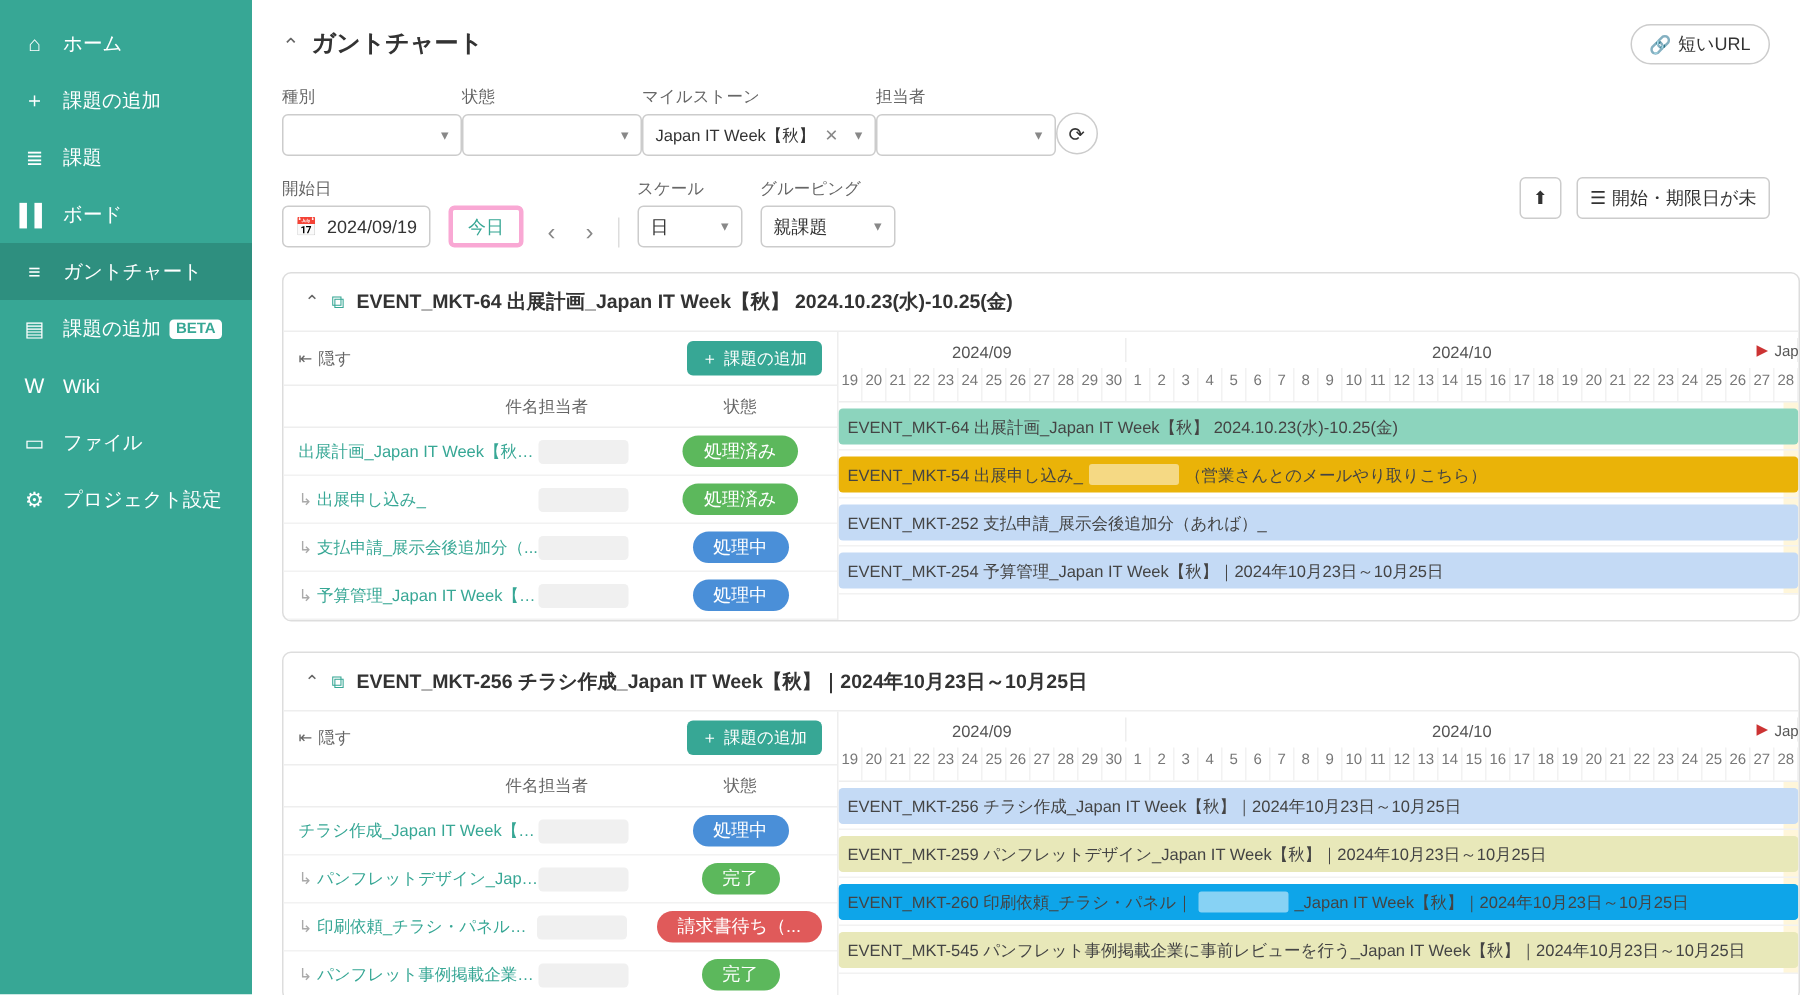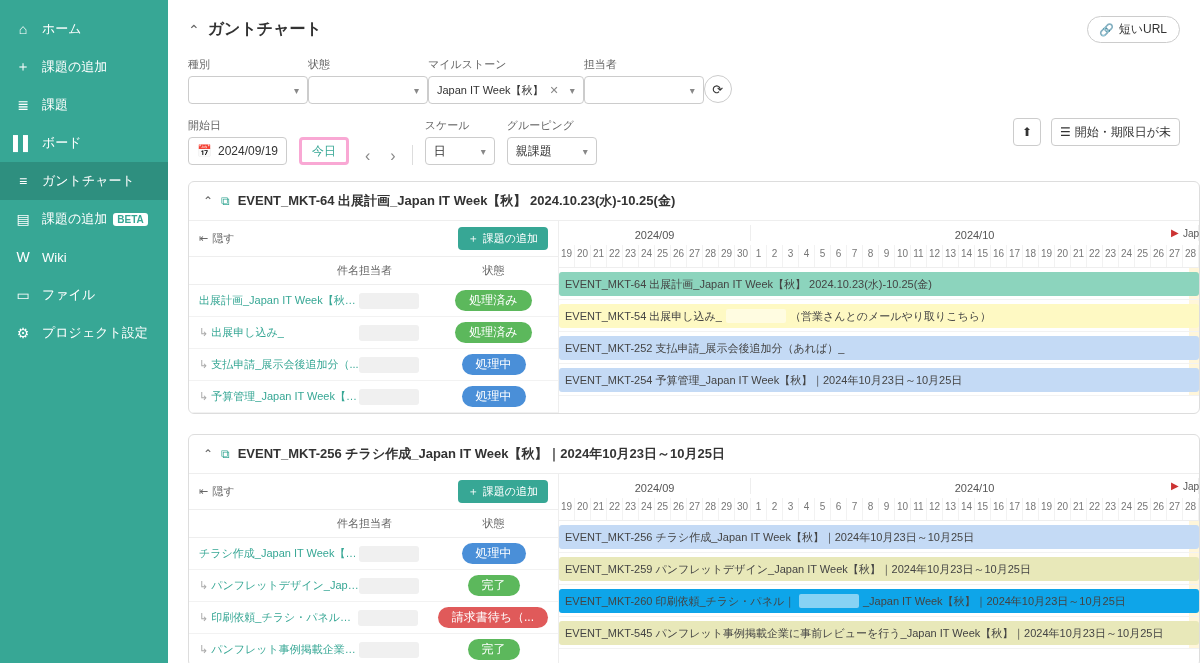--- a/index.html
+++ b/index.html
@@ -79,21 +79,21 @@
 .month { text-align: center; border-right: 1px solid #eee; padding-top: 4px; }
 .days { display: flex; height: 22px; font-size: 10px; color: #777; position: relative; }
 .day { width: 18px; text-align: center; border-right: 1px solid #f2f2f2; padding-top: 3px; }
 .flag { position: absolute; top: -18px; font-size: 10px; color: #c33; }
 .ms-label { position: absolute; top: -18px; font-size: 10px; color: #555; white-space: nowrap; }
 
 .bars { position: relative; }
 .bar-row { height: 32px; border-bottom: 1px solid #f2f2f2; position: relative; }
 .bar { position: absolute; top: 4px; height: 24px; border-radius: 3px; display: flex; align-items: center; padding: 0 6px; font-size: 11px; color: #444; overflow: hidden; white-space: nowrap; }
 .bar.full { left: 0; right: 0; }
-.bg-grn { background: #fef9c3; }
+.bg-grn { background: #eab308; }
 .bg-grn-d { background: #8cd4bd; }
 .bg-blu { background: #c4daf5; }
 .bg-red { background: #0ea5e9; }
 .bg-yel { background: #e8e8b9; }
 .today-line { position: absolute; top: 0; bottom: 0; width: 18px; background: rgba(255,230,150,0.35); }
 .inner-box { background: rgba(255,255,255,0.5); height: 14px; width: 60px; margin: 0 4px; border-radius: 2px; display: inline-block; }
 </style>
 </head>
 <body>
 

